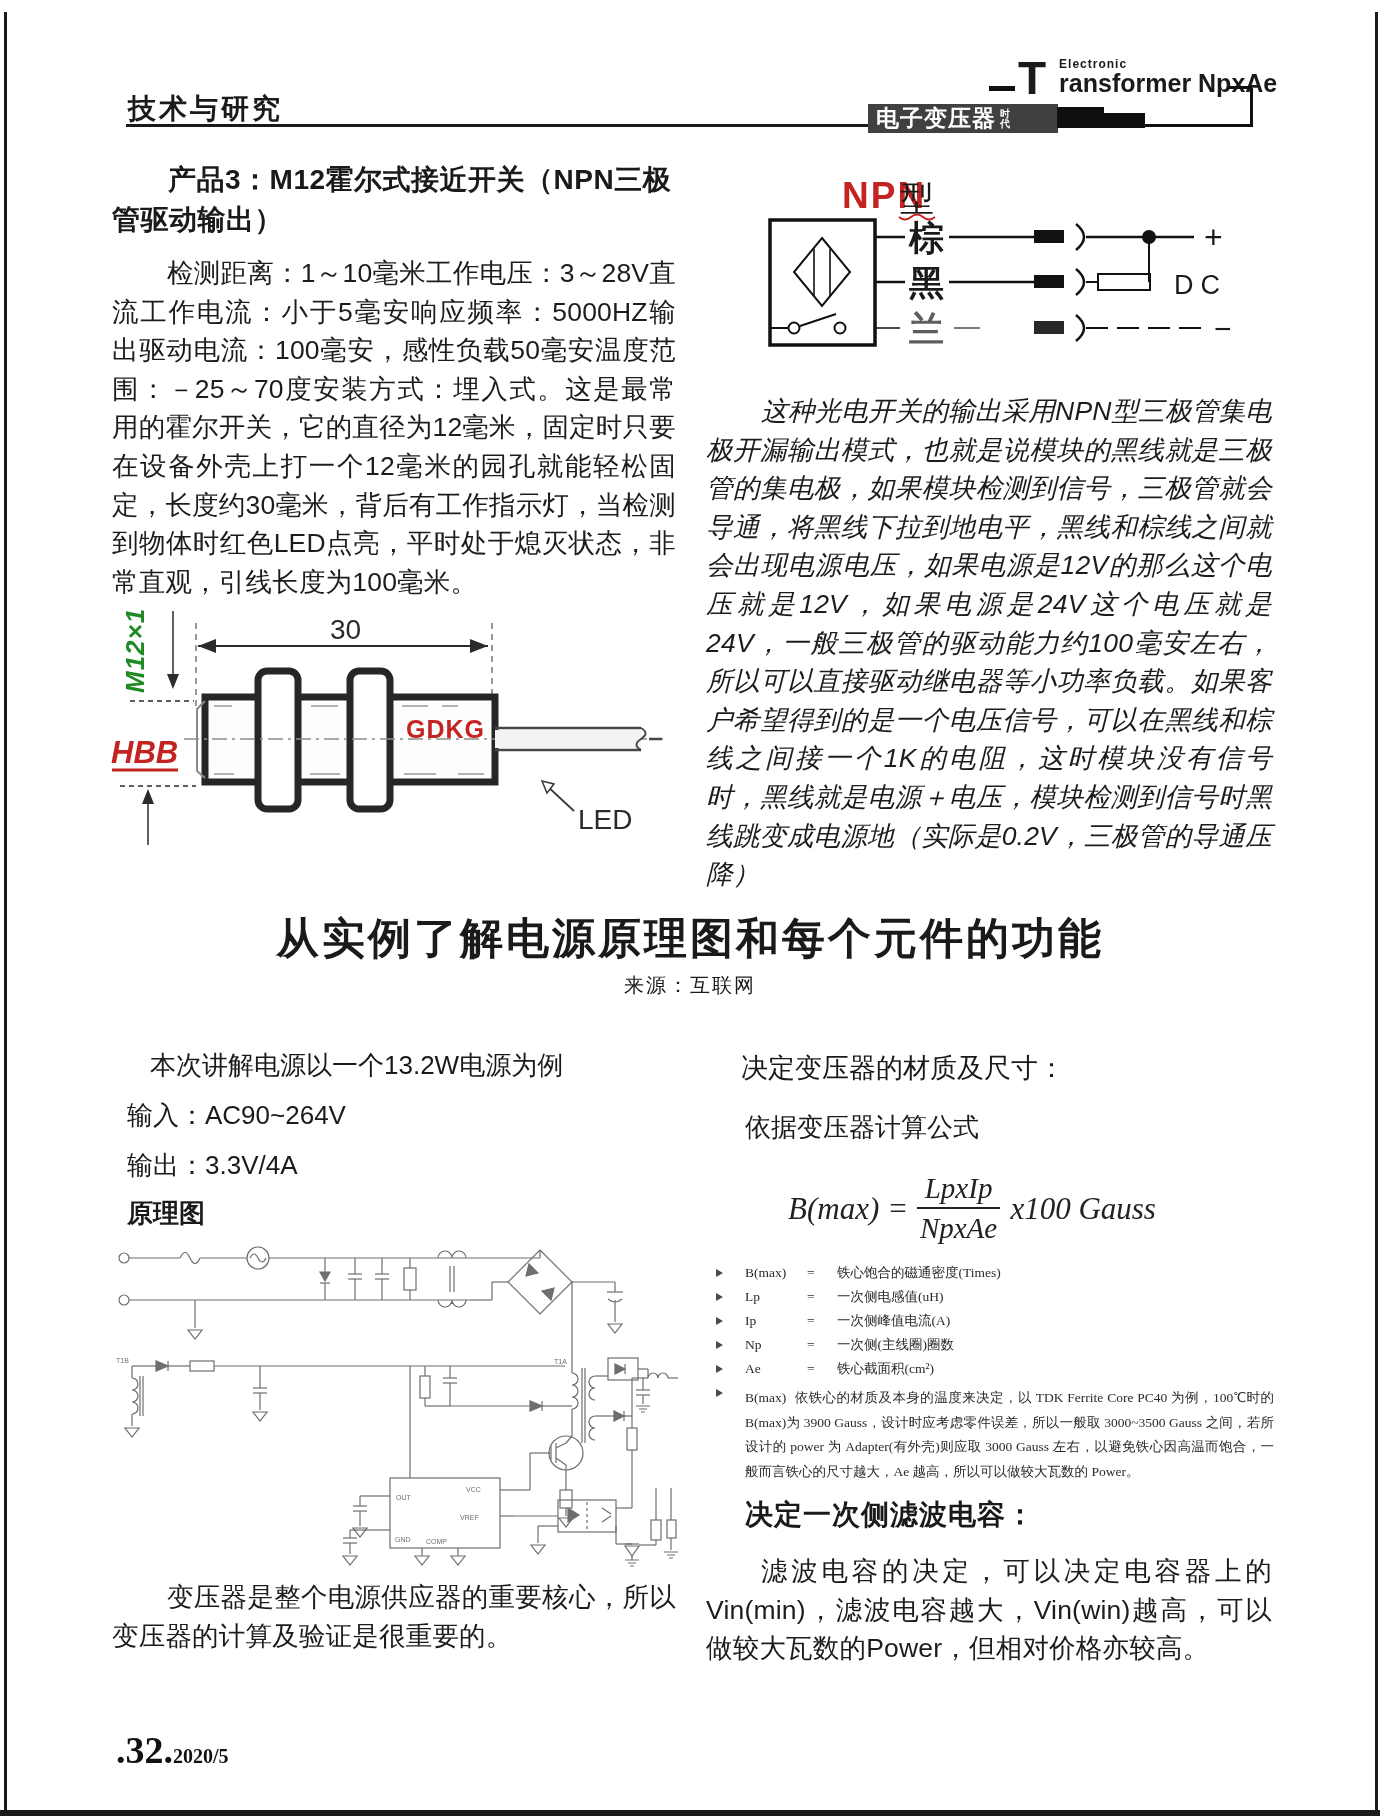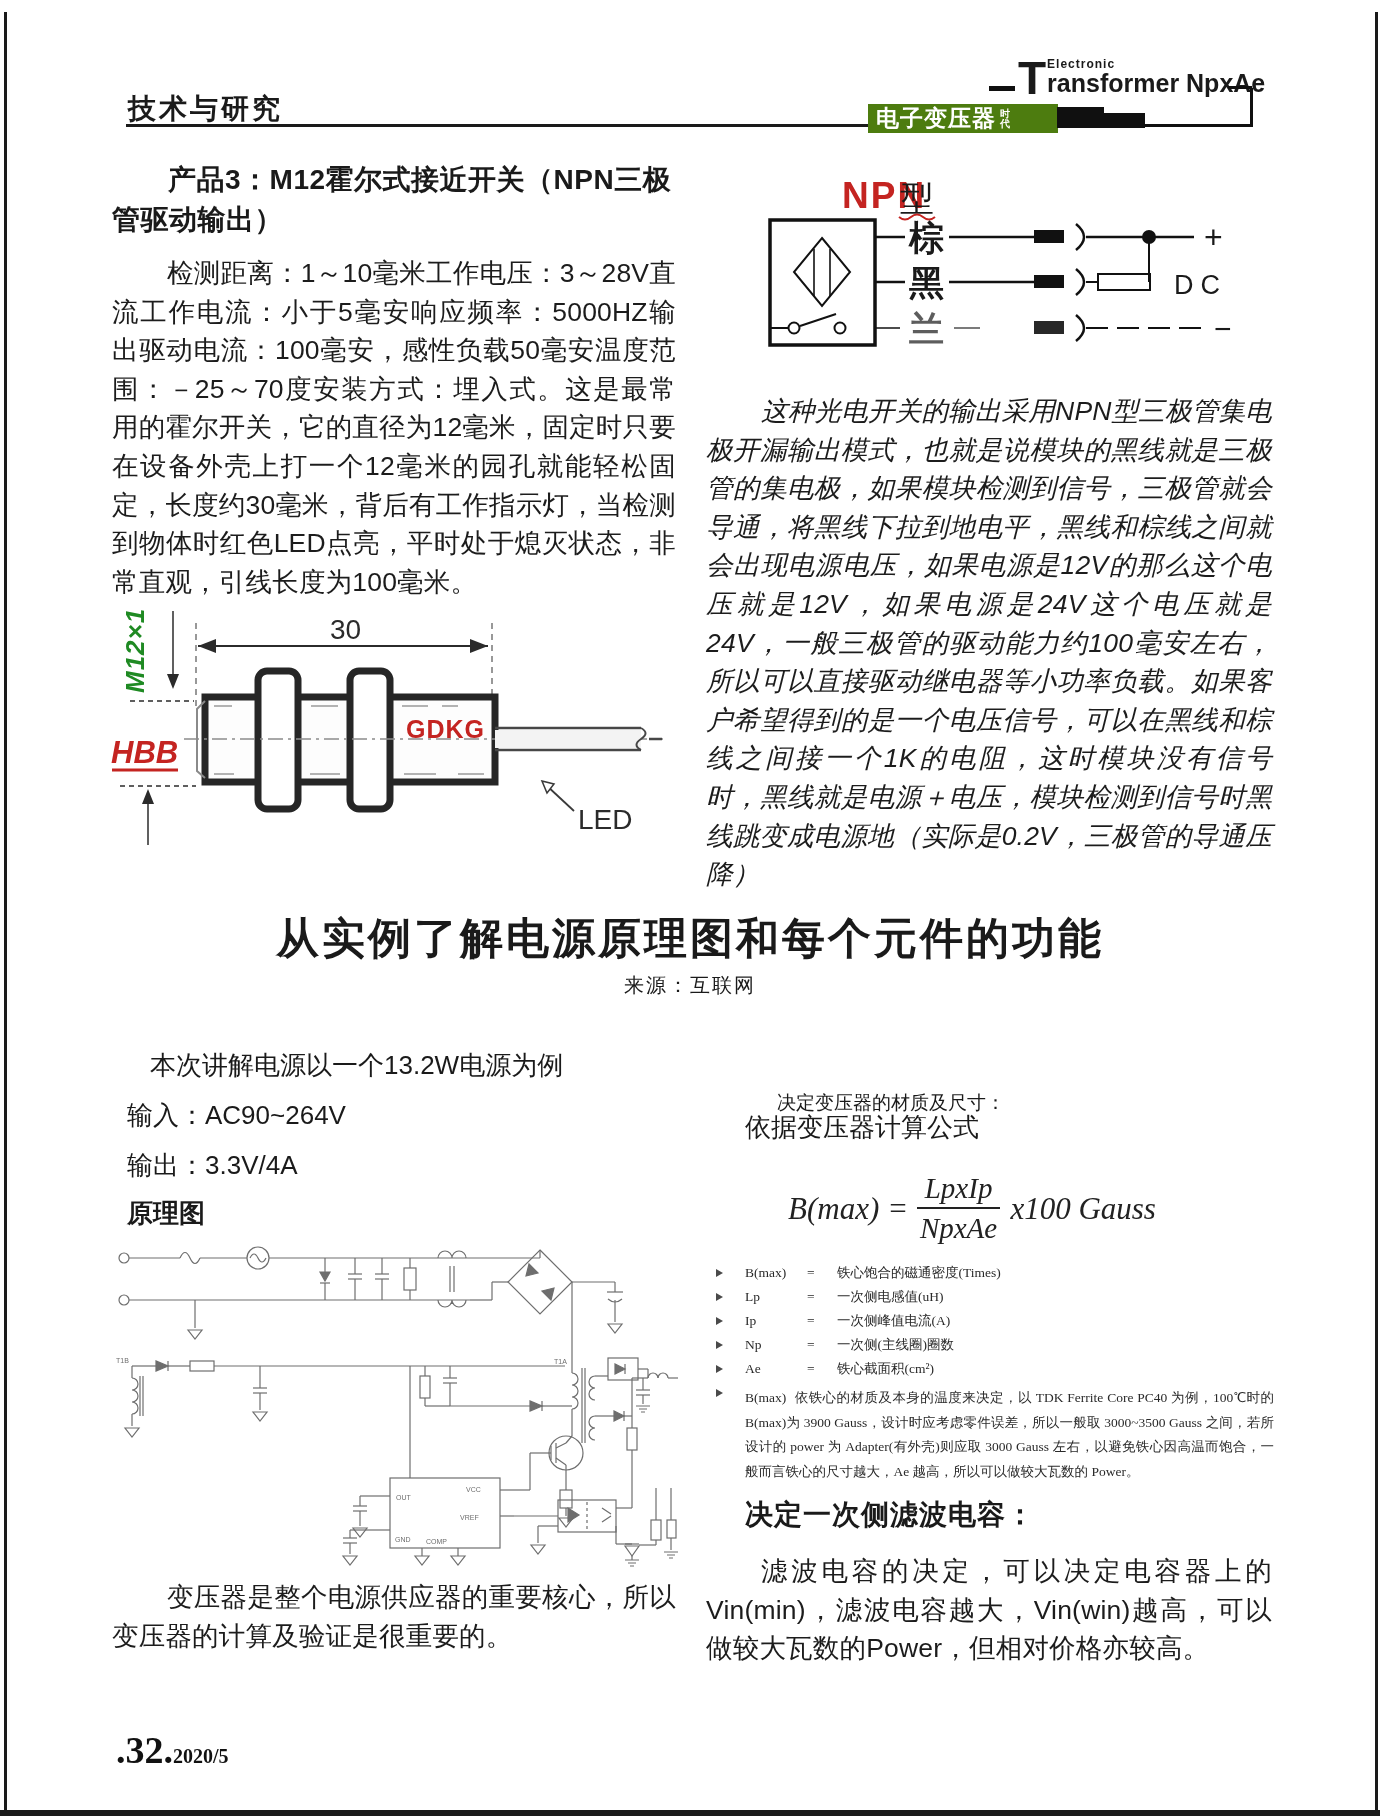--- a/index.html
+++ b/index.html
@@ -11,30 +11,30 @@
   .abs { position:absolute; }
 
   
   .border-left  { left:4px; top:12px; width:3px; height:1800px; background:#1a1a1a; }
   .border-right { left:1375px; top:12px; width:3px; height:1800px; background:#1a1a1a; }
   .border-bottom{ left:0; top:1810px; width:1380px; height:6px; background:#1a1a1a; }
 
   
   .section-label { left:128px; top:90px; font-size:28px; font-weight:bold; letter-spacing:3px; }
   .header-rule  { left:126px; top:124px; width:744px; height:3px; background:#1a1a1a; }
-  .badge { left:868px; top:104px; width:190px; height:29px; background:#4d7c0f; color:#fff;
+  .badge { left:868px; top:104px; width:190px; height:29px; background:#404040; color:#fff;
            display:flex; align-items:center; padding-left:8px; box-sizing:border-box; }
   .badge-main { font-size:23px; font-weight:bold; letter-spacing:1px; }
   .badge-small { display:flex; flex-direction:column; margin-left:4px; font-size:10px; line-height:10px; font-weight:bold; }
   .badge-step1 { left:1057px; top:107px; width:47px; height:21px; background:#101010; }
   .badge-step2 { left:1103px; top:113px; width:42px; height:15px; background:#101010; }
   .logo-dash { left:989px; top:86px; width:26px; height:5px; background:#101010; }
   .logo { left:1018px; top:58px; display:flex; align-items:flex-start; }
   .logo-t { font-size:46px; line-height:40px; font-weight:bold; letter-spacing:0; }
-  .logo-right { display:flex; flex-direction:column; margin-left:1px; }
+  .logo-right { display:flex; flex-direction:column; margin-left:13px; }
   .logo-small { font-size:12px; font-weight:bold; line-height:12px; letter-spacing:1px; }
   .logo-rest { font-size:25px; font-weight:bold; line-height:26px; letter-spacing:0; }
   .logo-tick { left:1228px; top:86px; width:24px; height:3px; background:#101010; }
   .logo-bracket { left:1143px; top:88px; width:107px; height:36px;
                   border-right:3px solid #101010; border-bottom:3px solid #101010; }
 
   
   .a1-heading { left:112px; top:160px; width:564px; font-size:28px; font-weight:bold;
                 line-height:40px; text-indent:56px; letter-spacing:0.5px; }
   .body-para { font-size:26.5px; line-height:38.6px; text-align:justify; text-indent:55px;
@@ -49,21 +49,21 @@
   .a2-title { left:110px; top:910px; width:1160px; text-align:center; font-size:43px;
               font-weight:bold; letter-spacing:3px; }
   .a2-source { left:110px; top:972px; width:1160px; text-align:center; font-size:20px; letter-spacing:2px; }
   .intro-0 { left:150px; top:1048px; font-size:26px; }
   .intro-1 { left:127px; top:1098px; font-size:26px; }
   .intro-2 { left:127px; top:1148px; font-size:26px; }
   .schematic-heading { left:127px; top:1196px; font-size:26px; font-weight:bold; }
   .schematic-fig { left:110px; top:1238px; width:570px; height:330px; }
   .left-bottom-para { left:112px; top:1578px; width:564px; }
 
-  .right-h1 { left:777px; top:1050px; font-size:19px;margin-top:40px; }
+  .right-h1 { left:741px; top:1050px; font-size:27px; }
   .right-l1 { left:745px; top:1110px; font-size:26px; }
 
   .formula { left:788px; top:1172px; display:flex; align-items:center;
              font-family:"Liberation Serif", serif; font-style:italic; font-size:31px; color:#222; }
   .formula .f-eq { margin:0 10px; font-style:normal; }
   .frac { display:inline-flex; flex-direction:column; align-items:center; font-size:29px; }
   .frac .num { padding:0 8px 2px 8px; border-bottom:2px solid #222; }
   .frac .den { padding-top:3px; }
   .f-tail { margin-left:10px; }
 

